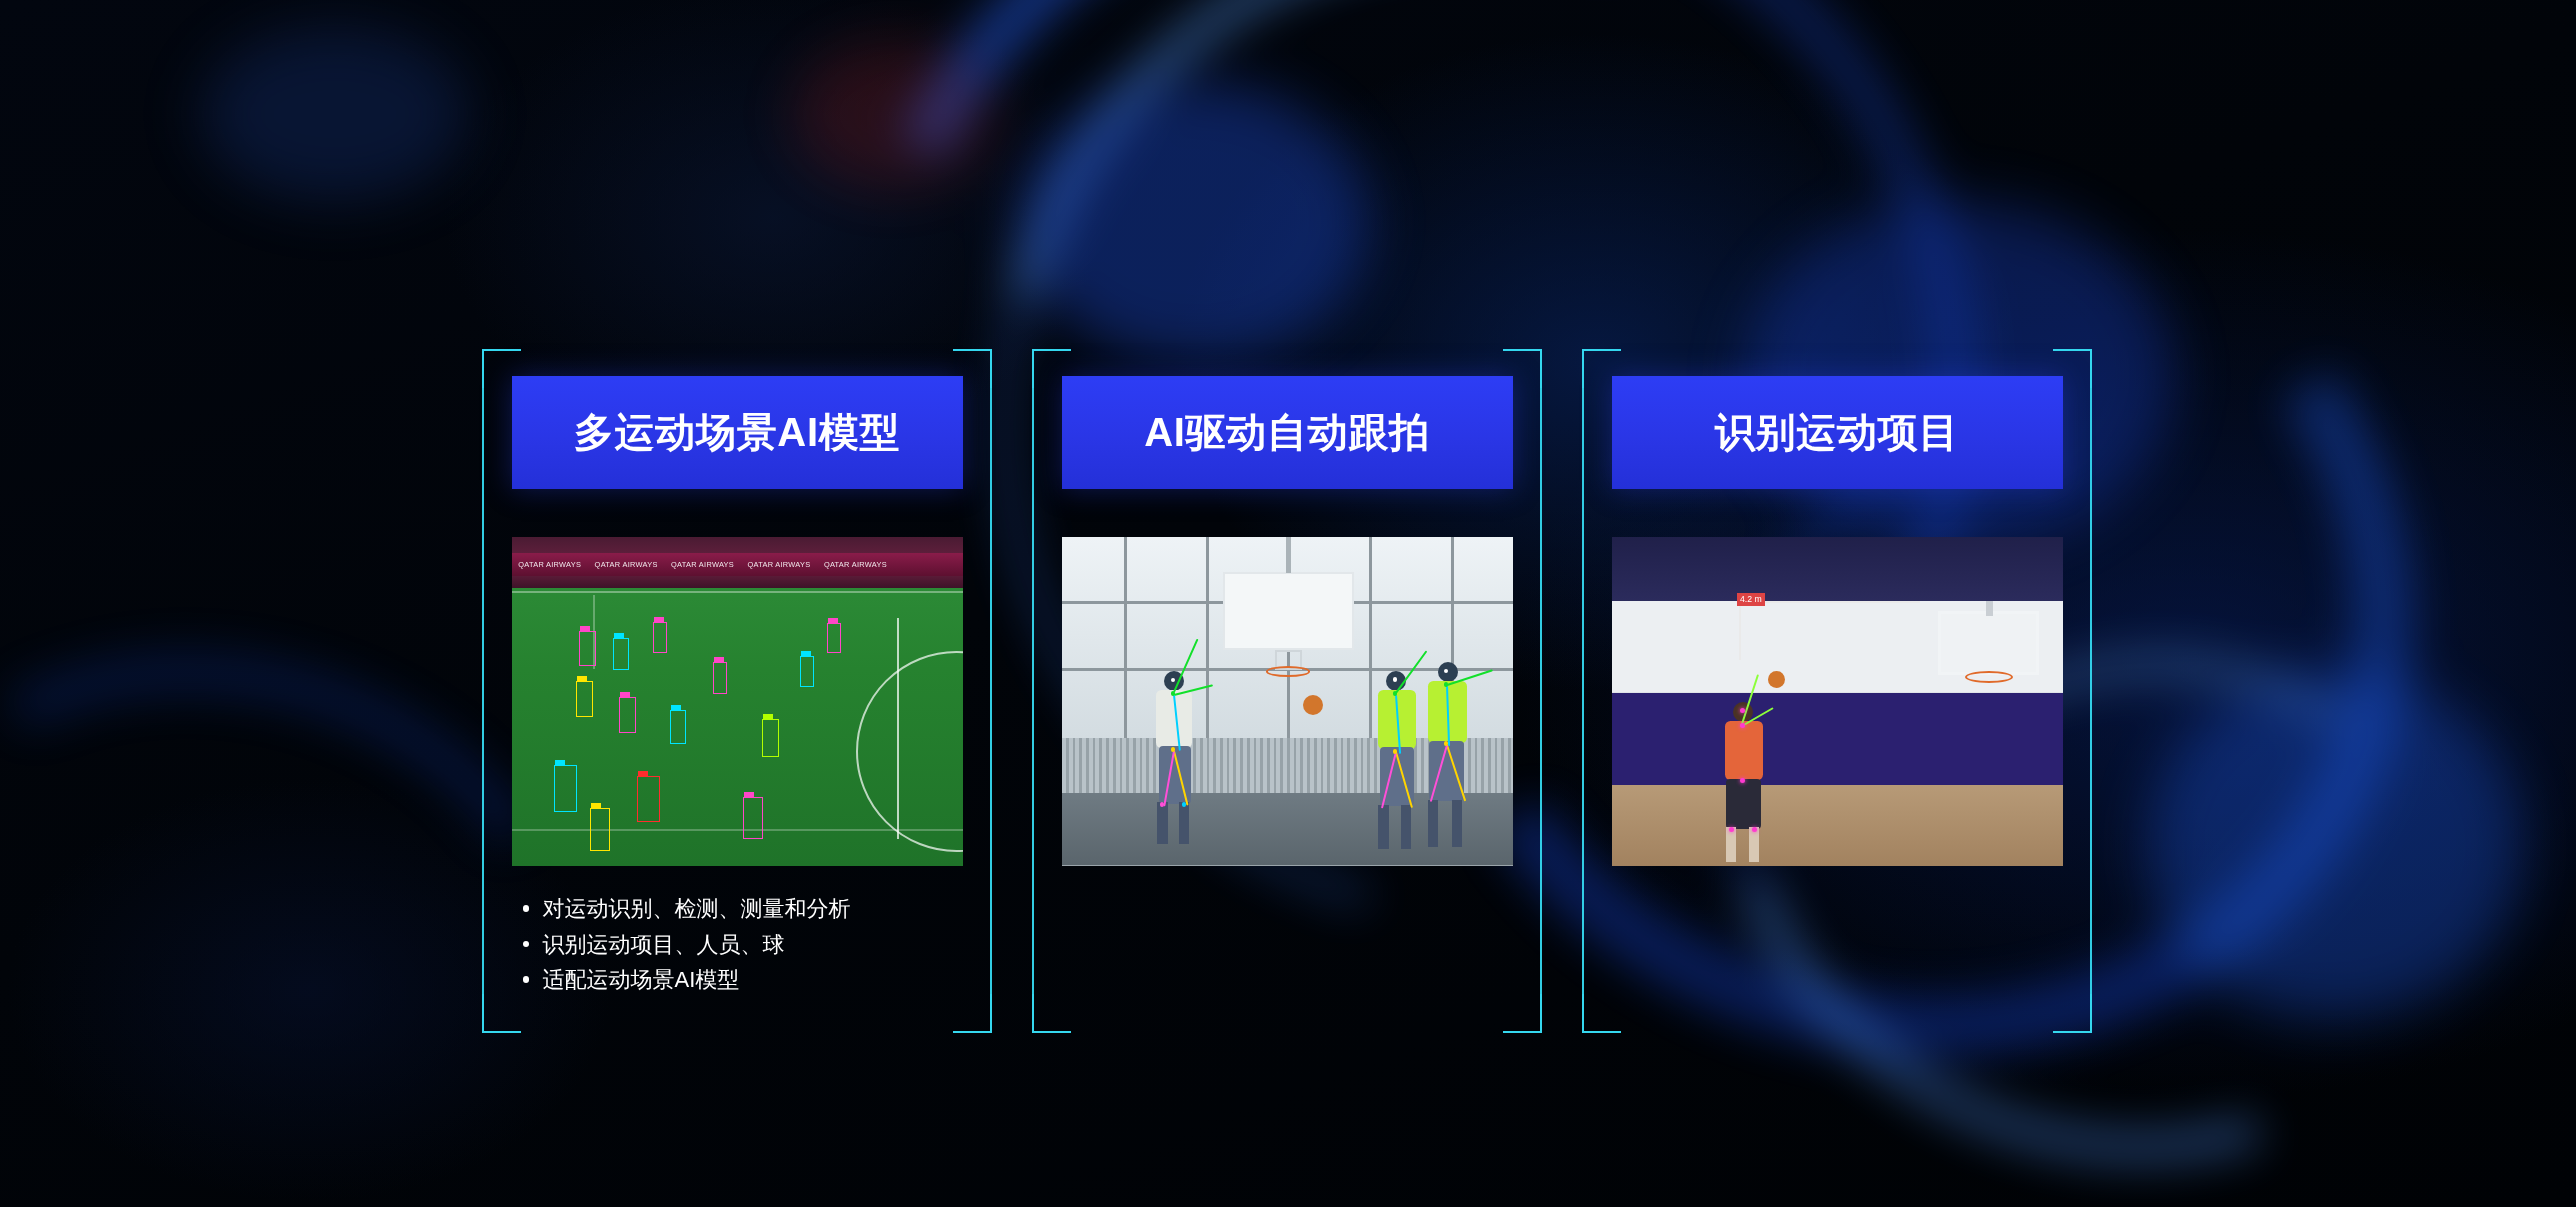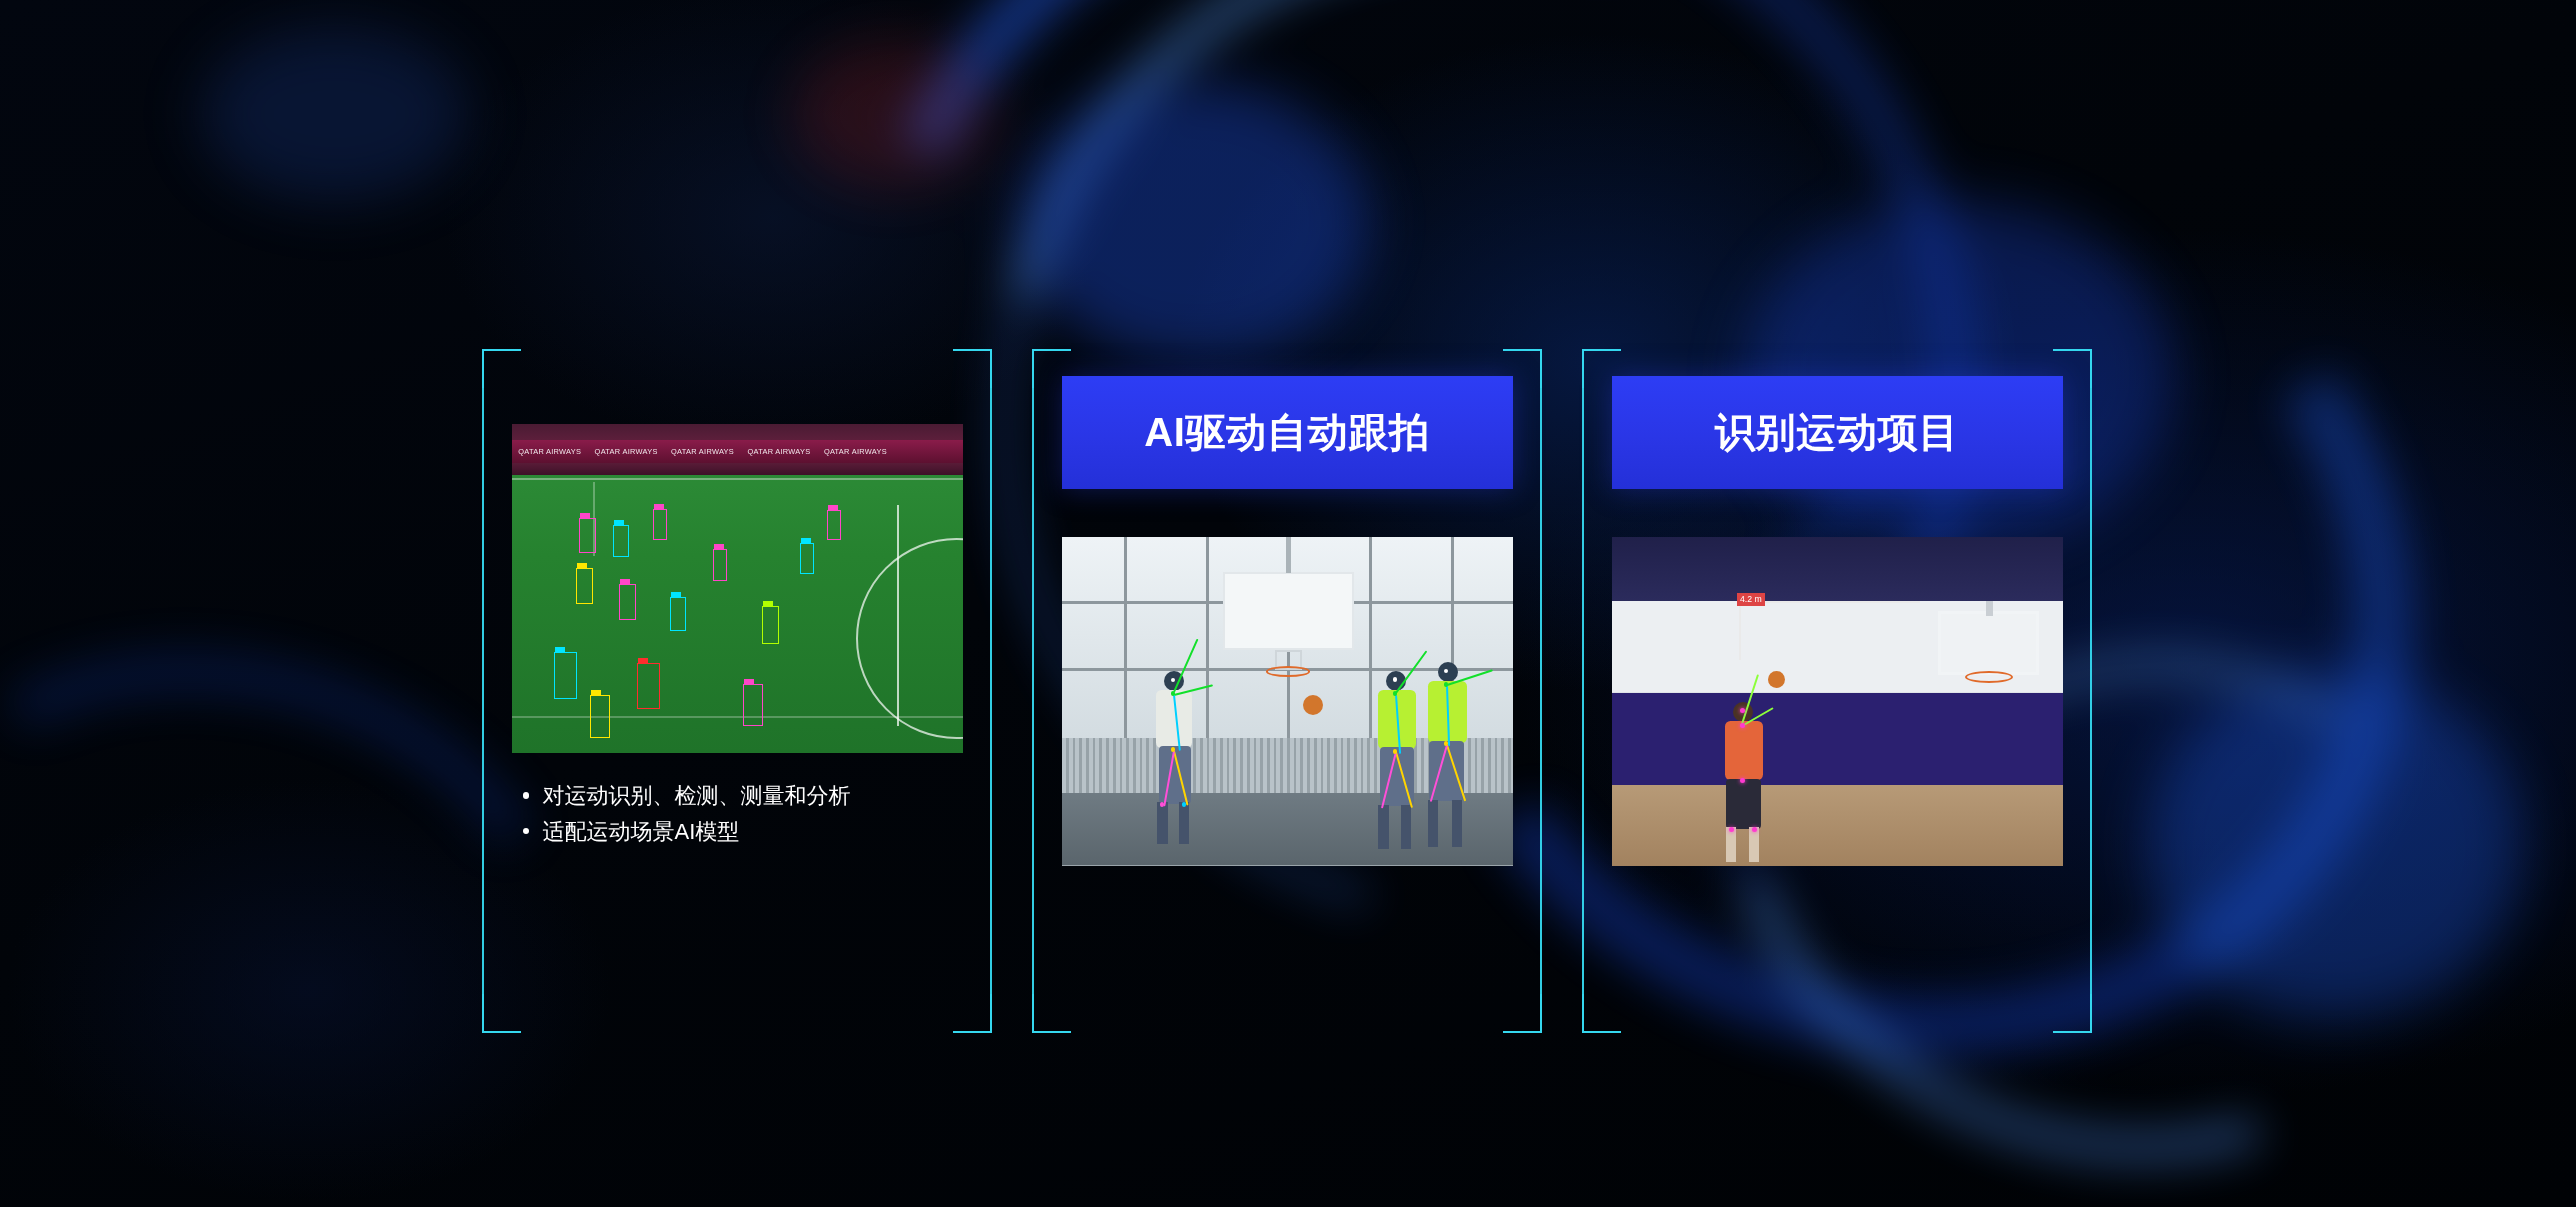--- a/index.html
+++ b/index.html
@@ -185,20 +185,21 @@
 
   <div class="card">
     <span class="bracket tl"></span>
     <span class="bracket tr"></span>
     <span class="bracket bl"></span>
     <span class="bracket br"></span>
     <span class="edge-v l"></span>
     <span class="edge-v r"></span>
 
     <div class="card-inner">
+      <div class="card-title">多运动场景AI模型</div>
 
       <div class="thumb">
         <div class="pitch">
           <div class="stand"></div>
           <div class="adboard">
             <span>QATAR AIRWAYS</span>
             <span>QATAR AIRWAYS</span>
             <span>QATAR AIRWAYS</span>
             <span>QATAR AIRWAYS</span>
             <span>QATAR AIRWAYS</span>
@@ -251,20 +252,21 @@
             </div>
           <div class="bbox" style="left:78px; top:271px; width:20px; height:43px; border-color:#ffe600;">
               <span class="tag" style="background:#ffe600;"></span>
             </div>
         </div>
       </div>
 
       <div class="bullets">
         <ul>
           <li>对运动识别、检测、测量和分析</li>
+          <li>识别运动项目、人员、球</li>
           <li>适配运动场景AI模型</li>
         </ul>
       </div>
     </div>
   </div>
 
   <div class="card">
     <span class="bracket tl"></span>
     <span class="bracket tr"></span>
     <span class="bracket bl"></span>

